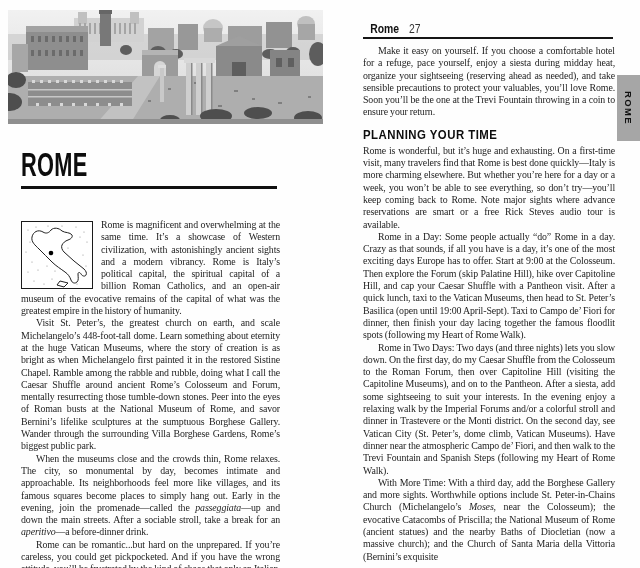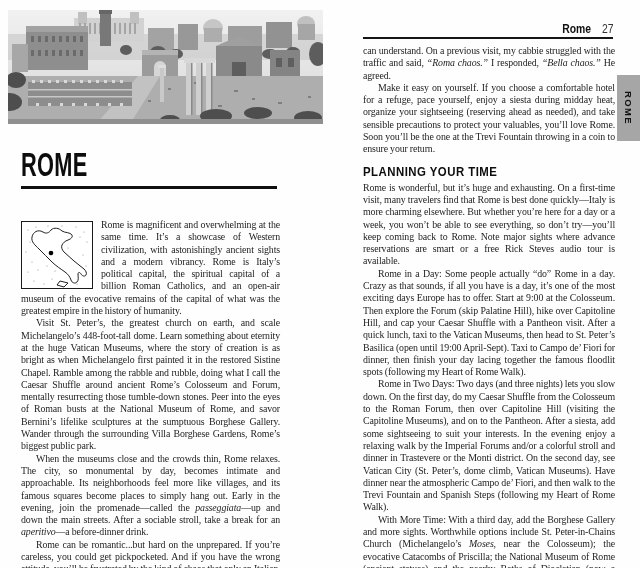--- a/index.html
+++ b/index.html
@@ -27,21 +27,21 @@
   
   .body-text p{
     margin:0;text-align:justify;font-size:9.9px;line-height:12.3px;
     letter-spacing:-0.12px;word-spacing:-0.3px;hyphens:auto;
   }
   .body-text p.indent{text-indent:15px;}
   .italic{font-style:italic;}
   .bold{font-weight:normal;}
   
   #running-header{
-    position:absolute;left:363px;top:19px;width:250px;text-align:right;white-space:nowrap;
+    position:absolute;left:363px;top:19px;width:250px;white-space:nowrap;
     font-family:"Liberation Sans","DejaVu Sans",sans-serif;
   }
   #running-header .hdr-title{
     display:inline-block;transform:scaleX(.8);transform-origin:100% 50%;
     font-weight:bold;font-size:13px;color:#111;
   }
   #running-header .hdr-num{
     display:inline-block;transform:scaleX(.8);transform-origin:100% 50%;
     font-weight:normal;font-size:13px;color:#333;margin-left:7px;
   }
@@ -257,21 +257,20 @@
 
   <div>
 
     <div id="running-header">
       <span class="hdr-title">Rome</span><span class="hdr-num">27</span>
     </div>
     <div id="header-rule"></div>
 
     <div id="right-column">
       <div class="body-text">
-          <p><span>can understand. On a previous visit, my cabbie struggled with the traffic and said, </span><span class="italic">“Roma chaos.”</span><span> I responded, </span><span class="italic">“Bella chaos.”</span><span> He agreed.</span></p>
           <p class="indent"><span>Make it easy on yourself. If you choose a comfortable hotel for a refuge, pace yourself, enjoy a siesta during midday heat, organize your sightseeing (reserving ahead as needed), and take sensible precautions to protect your valuables, you’ll love Rome. Soon you’ll be the one at the Trevi Fountain throwing in a coin to ensure your return.</span></p>
         </div>
       <h2 id="section-heading">PLANNING YOUR TIME</h2>
       <div class="body-text">
           <p><span>Rome is wonderful, but it’s huge and exhausting. On a first-time visit, many travelers find that Rome is best done quickly—Italy is more charming elsewhere. But whether you’re here for a day or a week, you won’t be able to see everything, so don’t try—you’ll keep coming back to Rome. Note major sights where advance reservations are smart or a free Rick Steves </span><span class="bold">audio tour</span><span> is available.</span></p>
           <p class="indent"><span class="bold">Rome in a Day:</span><span> Some people actually “do” Rome in a day. Crazy as that sounds, if all you have is a day, it’s one of the most exciting days Europe has to offer. Start at 9:00 at the Colosseum. Then explore the Forum (skip Palatine Hill), hike over Capitoline Hill, and cap your Caesar Shuffle with a Pantheon visit. After a quick lunch, taxi to the Vatican Museums, then head to St. Peter’s Basilica (open until 19:00 April-Sept). Taxi to Campo de’ Fiori for dinner, then finish your day lacing together the famous floodlit spots (following my Heart of Rome Walk).</span></p>
           <p class="indent"><span class="bold">Rome in Two Days:</span><span> Two days (and three nights) lets you slow down. On the first day, do my Caesar Shuffle from the Colosseum to the Roman Forum, then over Capitoline Hill (visiting the Capitoline Museums), and on to the Pantheon. After a siesta, add some sightseeing to suit your interests. In the evening enjoy a relaxing walk by the Imperial Forums and/or a colorful stroll and dinner in Trastevere or the Monti district. On the second day, see Vatican City (St. Peter’s, dome climb, Vatican Museums). Have dinner near the atmospheric Campo de’ Fiori, and then walk to the Trevi Fountain and Spanish Steps (following my Heart of Rome Walk).</span></p>
           <p class="indent"><span class="bold">With More Time:</span><span> With a third day, add the Borghese Gallery and more sights. Worthwhile options include St. Peter-in-Chains Church (Michelangelo’s </span><span class="italic">Moses</span><span>, near the Colosseum); the evocative Catacombs of Priscilla; the National Museum of Rome (ancient statues) and the nearby Baths of Diocletian (now a massive church); and the Church of Santa Maria della Vittoria (Bernini’s exquisite </span></p>
         </div>
     </div>

